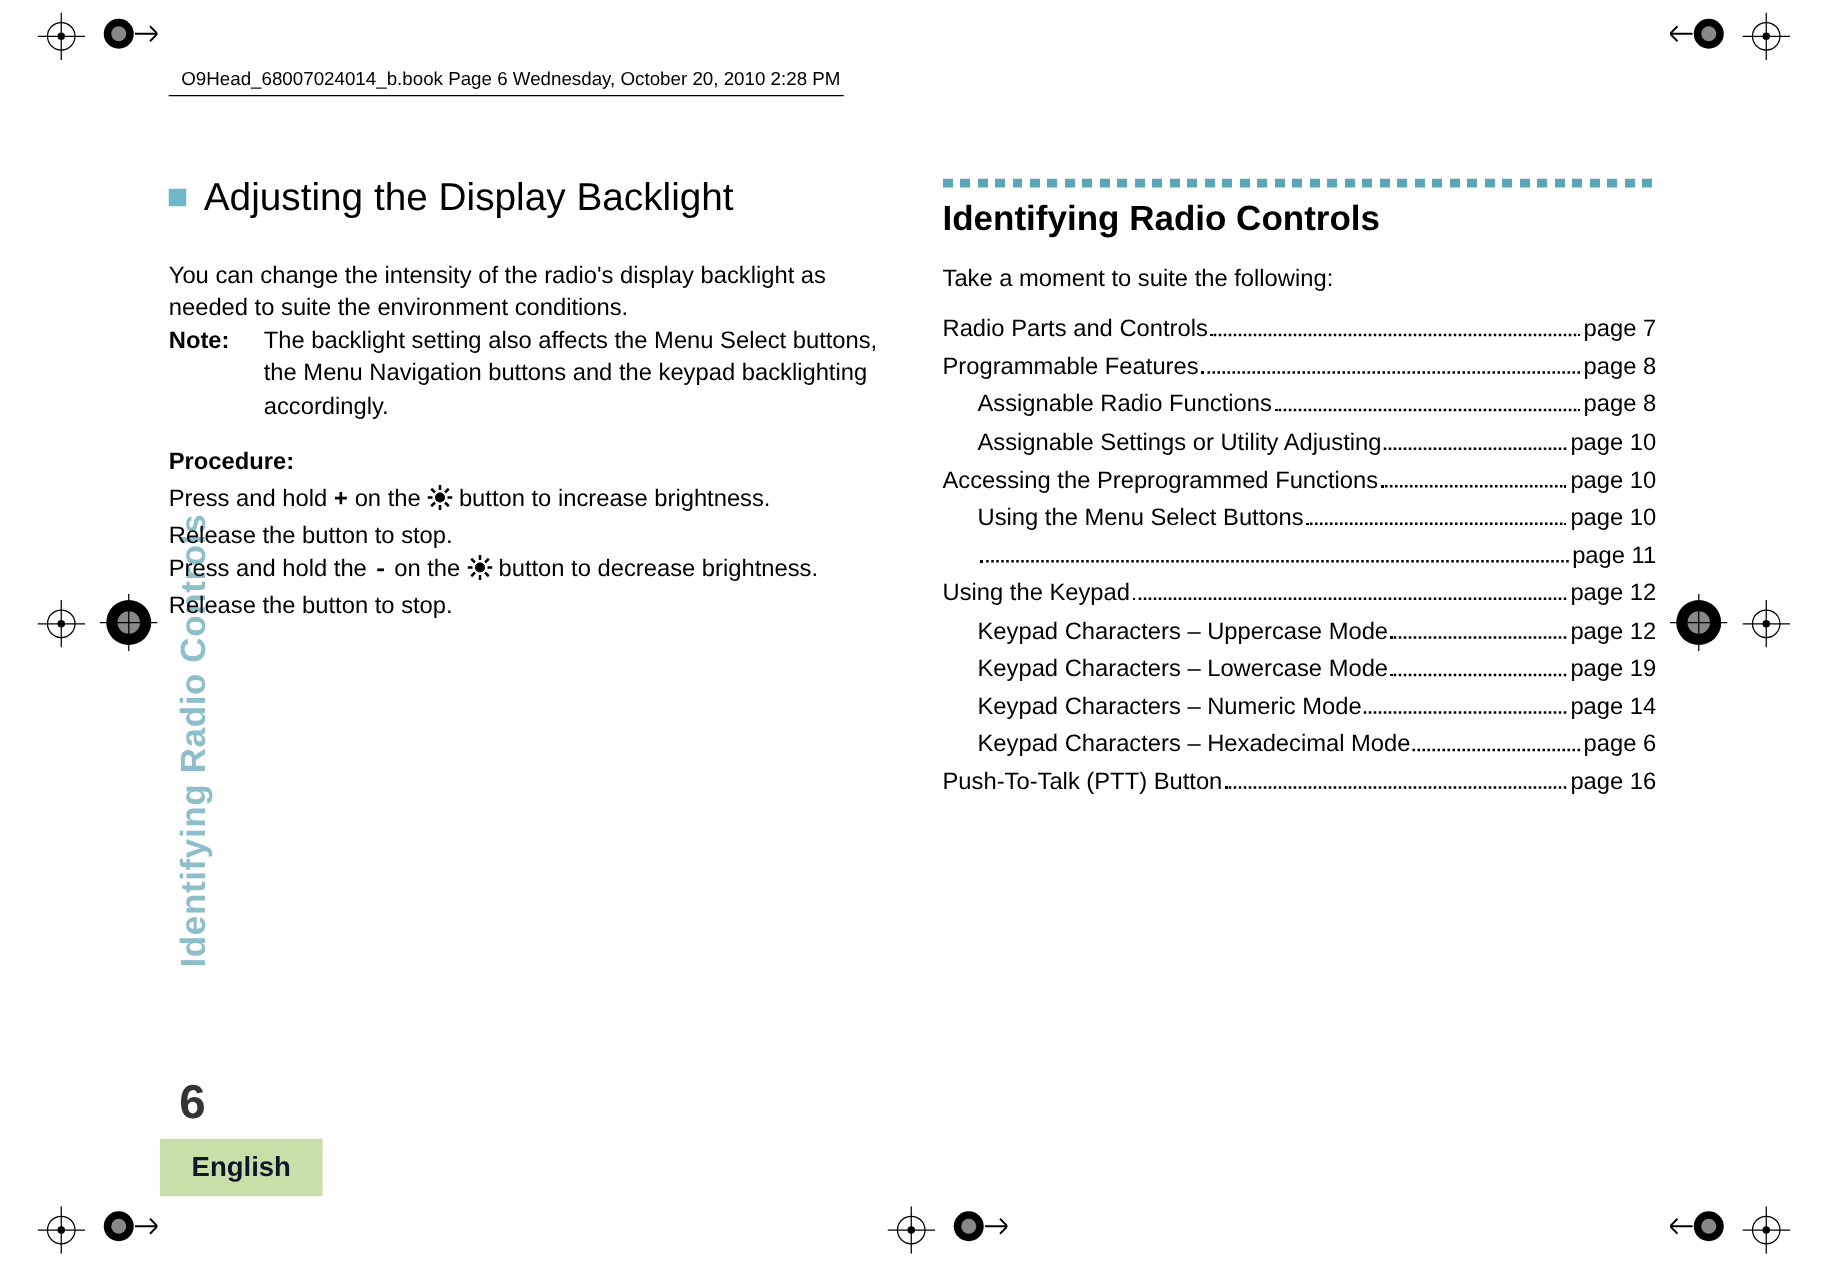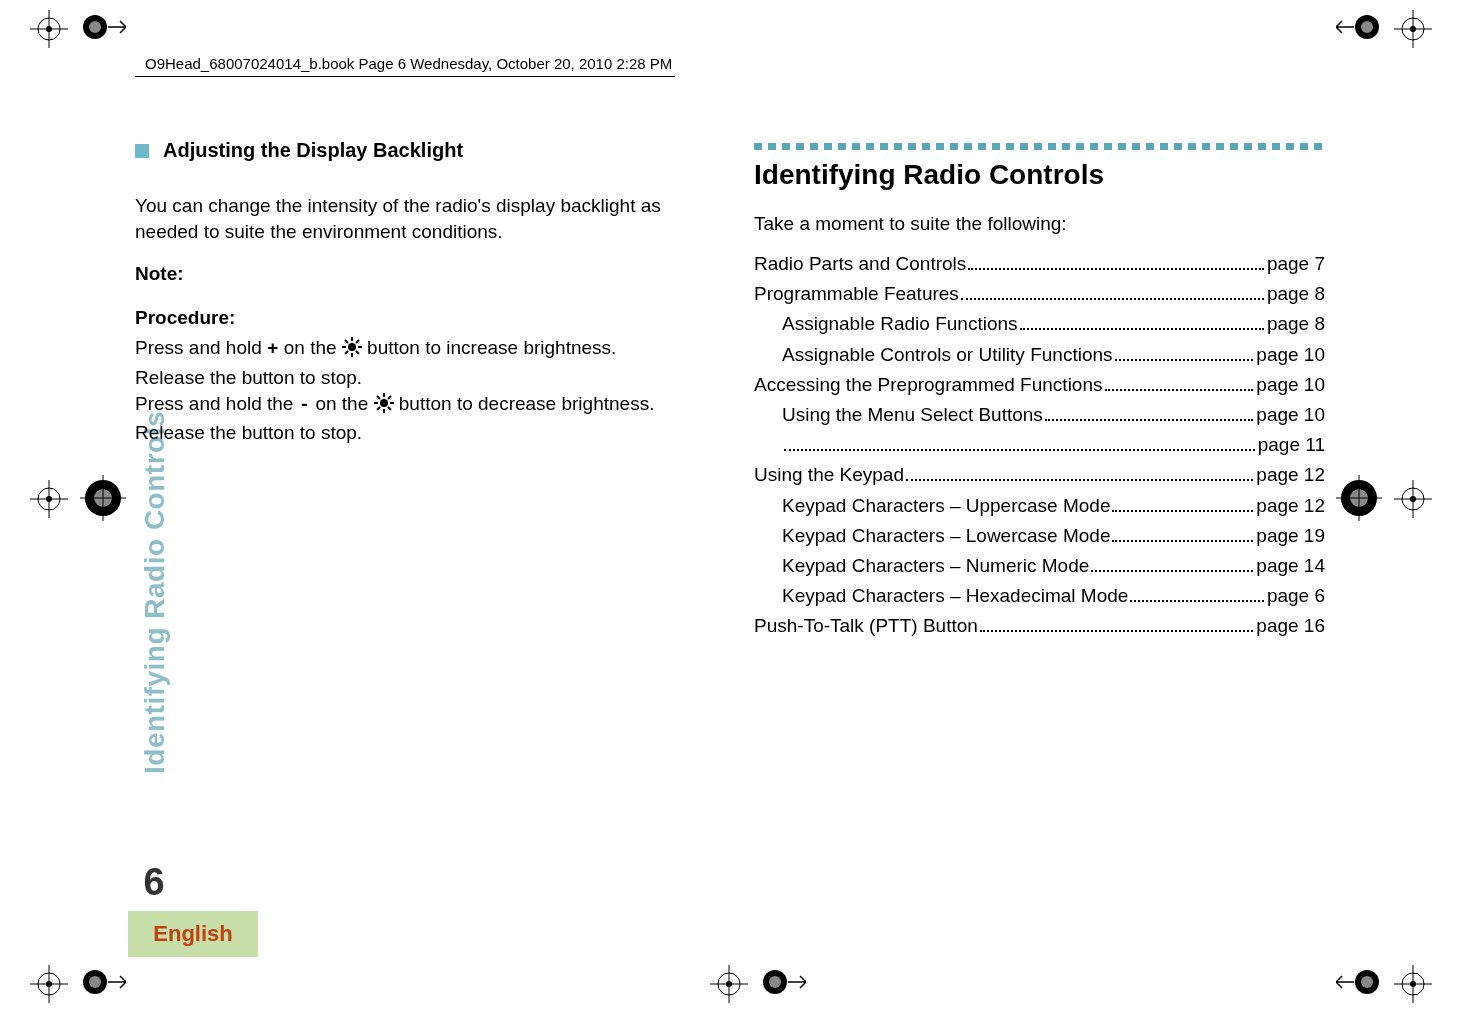--- a/index.html
+++ b/index.html
@@ -77,24 +77,24 @@
     gap: 14px;
     margin-bottom: 28px;
   }
   .square-bullet {
     width: 14px;
     height: 14px;
     background: #6fb8c9;
     flex: 0 0 auto;
   }
   .section-title {
-    font-size: 20px;
-    font-weight: bold;
-  }
-  .para { margin-bottom: 16px; }
+    font-size: 31px;
+    font-weight: normal;
+  }
+  .para { margin-bottom: 0; }
   .note-row { display: flex; margin-bottom: 18px; justify-content: space-between; }
   .note-label { font-weight: bold; width: 76px; flex: 0 0 auto; }
   .note-body { flex: 1; }
   .proc-label { font-weight: bold; margin-bottom: 4px; }
   .plus { font-weight: bold; font-family: "Courier New", monospace; }
   .minus { font-weight: bold; font-family: "Courier New", monospace; }
   .sun-icon {
     display: inline-block;
     vertical-align: -3px;
   }
@@ -169,21 +169,21 @@
     font-size: 38px;
     font-weight: bold;
   }
   .lang-box {
     position: absolute;
     left: 128px;
     bottom: 56px;
     width: 130px;
     height: 46px;
     background: #c9dfaa;
-    color: #c2410c;
+    color: #0f172a;
     font-size: 22px;
     font-weight: bold;
     display: flex;
     align-items: center;
     justify-content: center;
   }
 </style>
 </head>
 <body>
 
@@ -311,20 +311,21 @@
     <div class="col">
       <div class="section-head">
         <div class="square-bullet"></div>
         <div class="section-title">Adjusting the Display Backlight</div>
       </div>
 
       <p class="para">You can change the intensity of the radio's display backlight as needed to suite the environment conditions.</p>
 
       <div class="note-row">
         <div class="note-label">Note:</div>
+        <div class="note-body">The backlight setting also affects the Menu Select buttons, the Menu Navigation buttons and the keypad backlighting accordingly.</div>
       </div>
 
       <div class="proc-label">Procedure:</div>
 
       <p>
         <span>Press and hold </span><span class="plus">+</span><span> on the </span><span class="sun-icon"><svg width="20" height="20" viewBox="0 0 20 20">
               <circle cx="10" cy="10" r="4" fill="#000"></circle>
               <g stroke="#000" stroke-width="2">
                 <line x1="10" y1="0" x2="10" y2="4"></line>
                 <line x1="10" y1="16" x2="10" y2="20"></line>
@@ -370,21 +371,21 @@
             <span class="toc-label">Programmable Features</span>
             <span class="toc-dots"></span>
             <span class="toc-page">page 8</span>
           </div>
           <div class="toc-row indent">
             <span class="toc-label">Assignable Radio Functions</span>
             <span class="toc-dots"></span>
             <span class="toc-page">page 8</span>
           </div>
           <div class="toc-row indent">
-            <span class="toc-label">Assignable Controls or Utility Functions</span>
+            <span class="toc-label">Assignable Settings or Utility Adjusting</span>
             <span class="toc-dots"></span>
             <span class="toc-page">page 10</span>
           </div>
           <div class="toc-row">
             <span class="toc-label">Accessing the Preprogrammed Functions</span>
             <span class="toc-dots"></span>
             <span class="toc-page">page 10</span>
           </div>
           <div class="toc-row indent">
             <span class="toc-label">Using the Menu Select Buttons</span>

